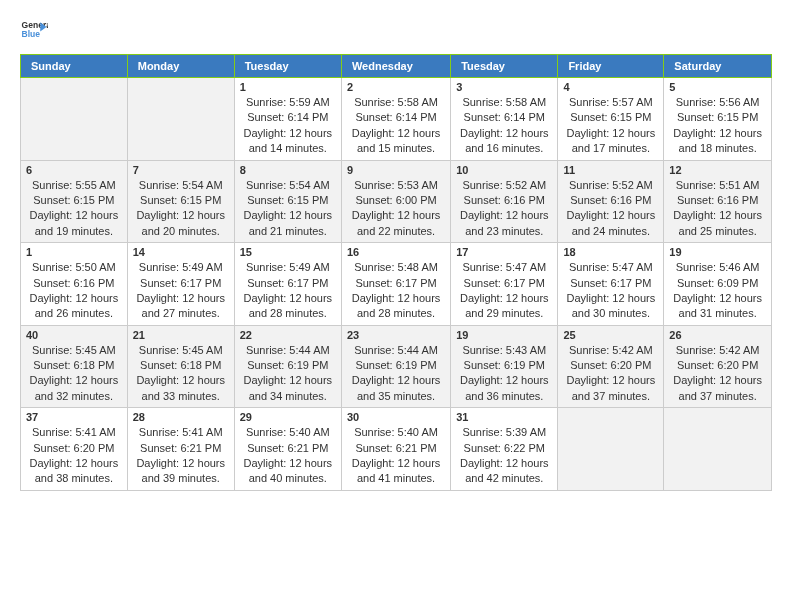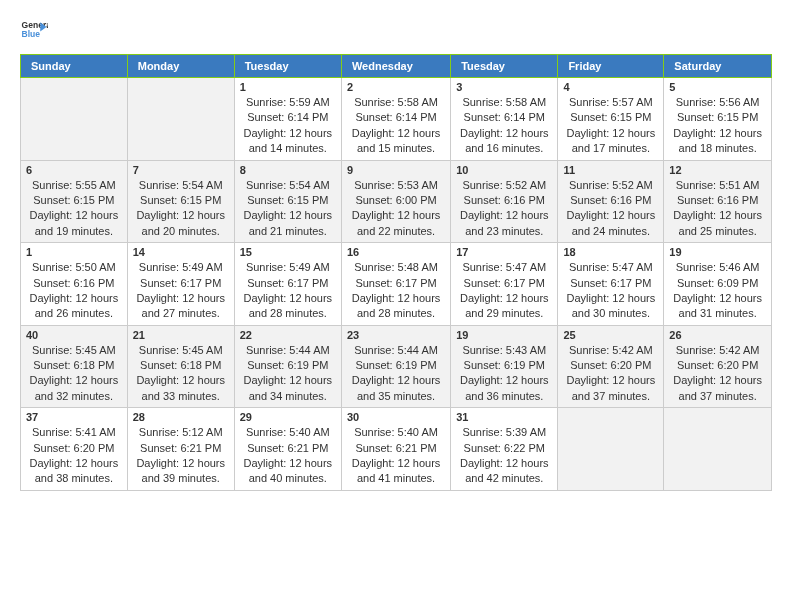--- a/index.html
+++ b/index.html
@@ -292,21 +292,21 @@
         </tr>
         <tr>
           <td>
             <span class="day-num">37</span>
             <div class="day-info">Sunrise: 5:41 AM
 Sunset: 6:20 PM
 Daylight: 12 hours and 38 minutes.</div>
           </td>
           <td>
             <span class="day-num">28</span>
-            <div class="day-info">Sunrise: 5:12 AM
+            <div class="day-info">Sunrise: 5:41 AM
 Sunset: 6:21 PM
 Daylight: 12 hours and 39 minutes.</div>
           </td>
           <td>
             <span class="day-num">29</span>
             <div class="day-info">Sunrise: 5:40 AM
 Sunset: 6:21 PM
 Daylight: 12 hours and 40 minutes.</div>
           </td>
           <td>

